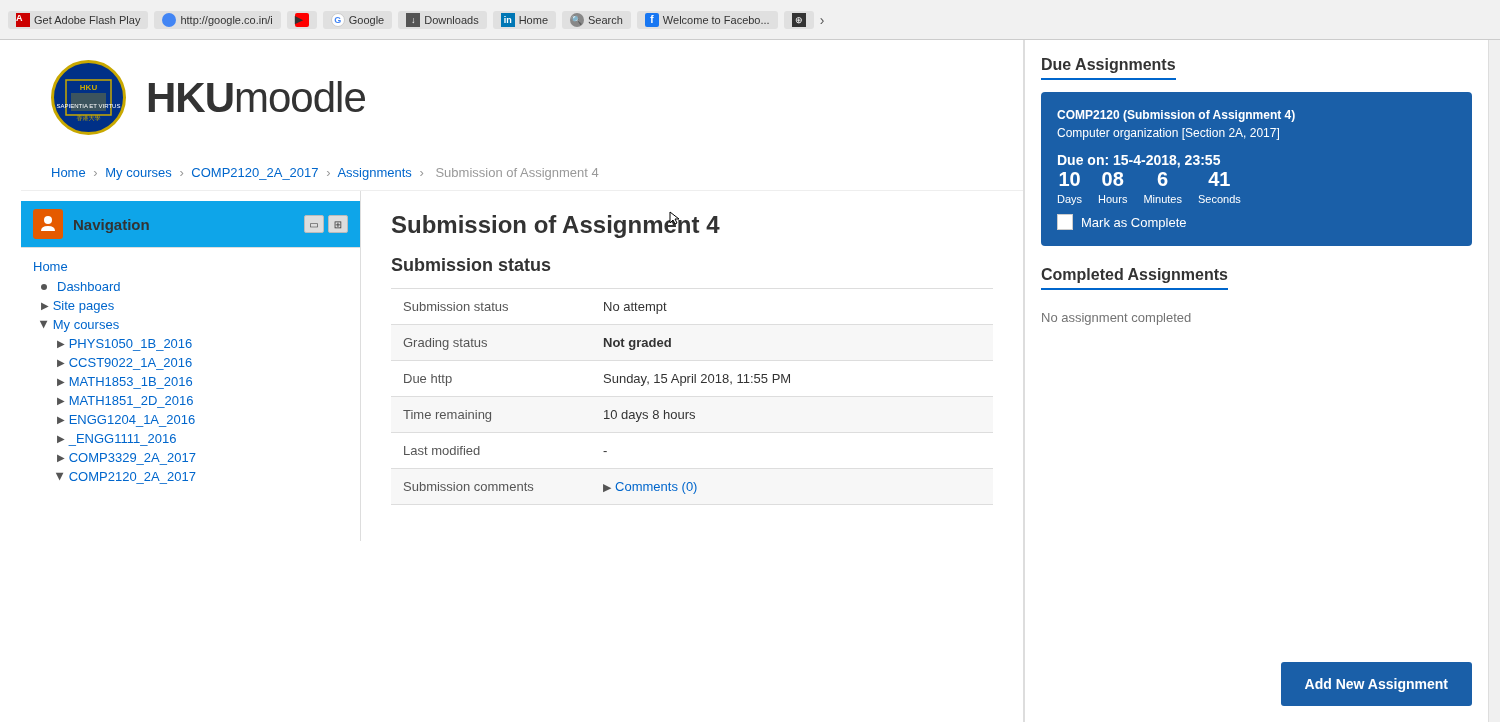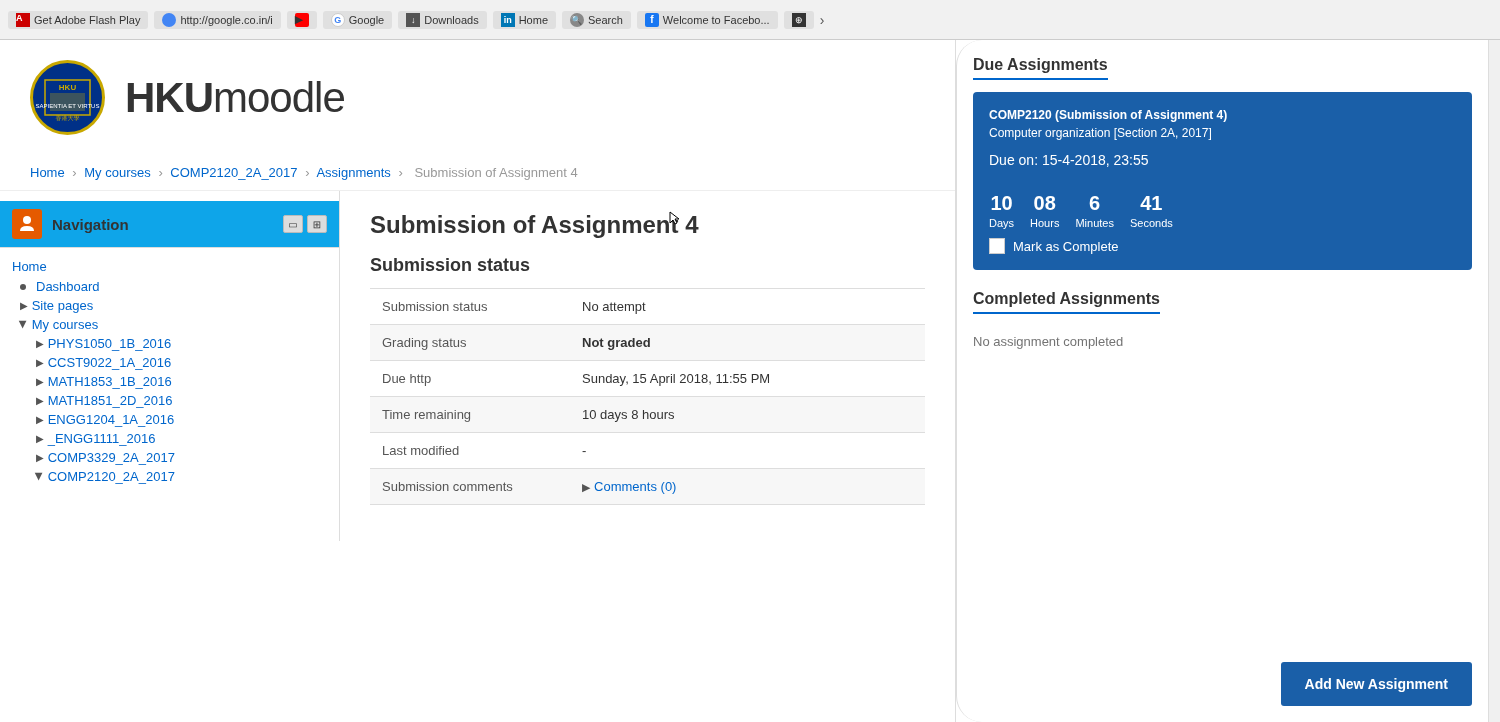--- a/index.html
+++ b/index.html
@@ -45,20 +45,21 @@
       display: flex;
       height: calc(722px - 40px);
     }
 
     
     .main-content {
       flex: 1;
       overflow-y: auto;
       padding: 0;
       border-right: 1px solid #ddd;
+      margin-left: 21px;
     }
 
     
     .site-header {
       padding: 20px 30px;
       display: flex;
       align-items: center;
       gap: 20px;
     }
     .logo-img {
@@ -197,27 +198,26 @@
       width: 200px;
       color: #555;
     }
     .submission-table tr:nth-child(even) { background: #f7f7f7; }
     .status-bold { font-weight: bold; color: #333; }
     .comments-link { color: #0066cc; text-decoration: none; font-size: 13px; }
     .comments-expand { font-size: 11px; color: #555; }
 
     
     .right-sidebar {
-      width: 532px;
+      width: 464px;
       flex-shrink: 0;
       border-left: 1px solid #ddd;
       padding: 16px;
       background: #fff;
       position: relative;
-      border-radius: 26px;
     }
     .sidebar-section-title {
       font-size: 16px;
       font-weight: bold;
       color: #333;
       border-bottom: 2px solid #0066cc;
       padding-bottom: 4px;
       margin-bottom: 12px;
       display: inline-block;
     }
@@ -233,22 +233,22 @@
       font-size: 12px;
       font-weight: bold;
       margin-bottom: 4px;
     }
     .due-card-course {
       font-size: 12px;
       margin-bottom: 12px;
     }
     .due-card-date {
       font-size: 14px;
-      font-weight: normal;
-      margin-bottom: 24px;
+      font-weight: bold;
+      margin-bottom: 0;
     }
     .countdown {
       display: flex;
       gap: 16px;
       margin-bottom: 8px;
     }
     .countdown-unit { text-align: center; }
     .countdown-value { font-size: 20px; font-weight: bold; display: block; }
     .countdown-label { font-size: 11px; }
     .mark-complete {

